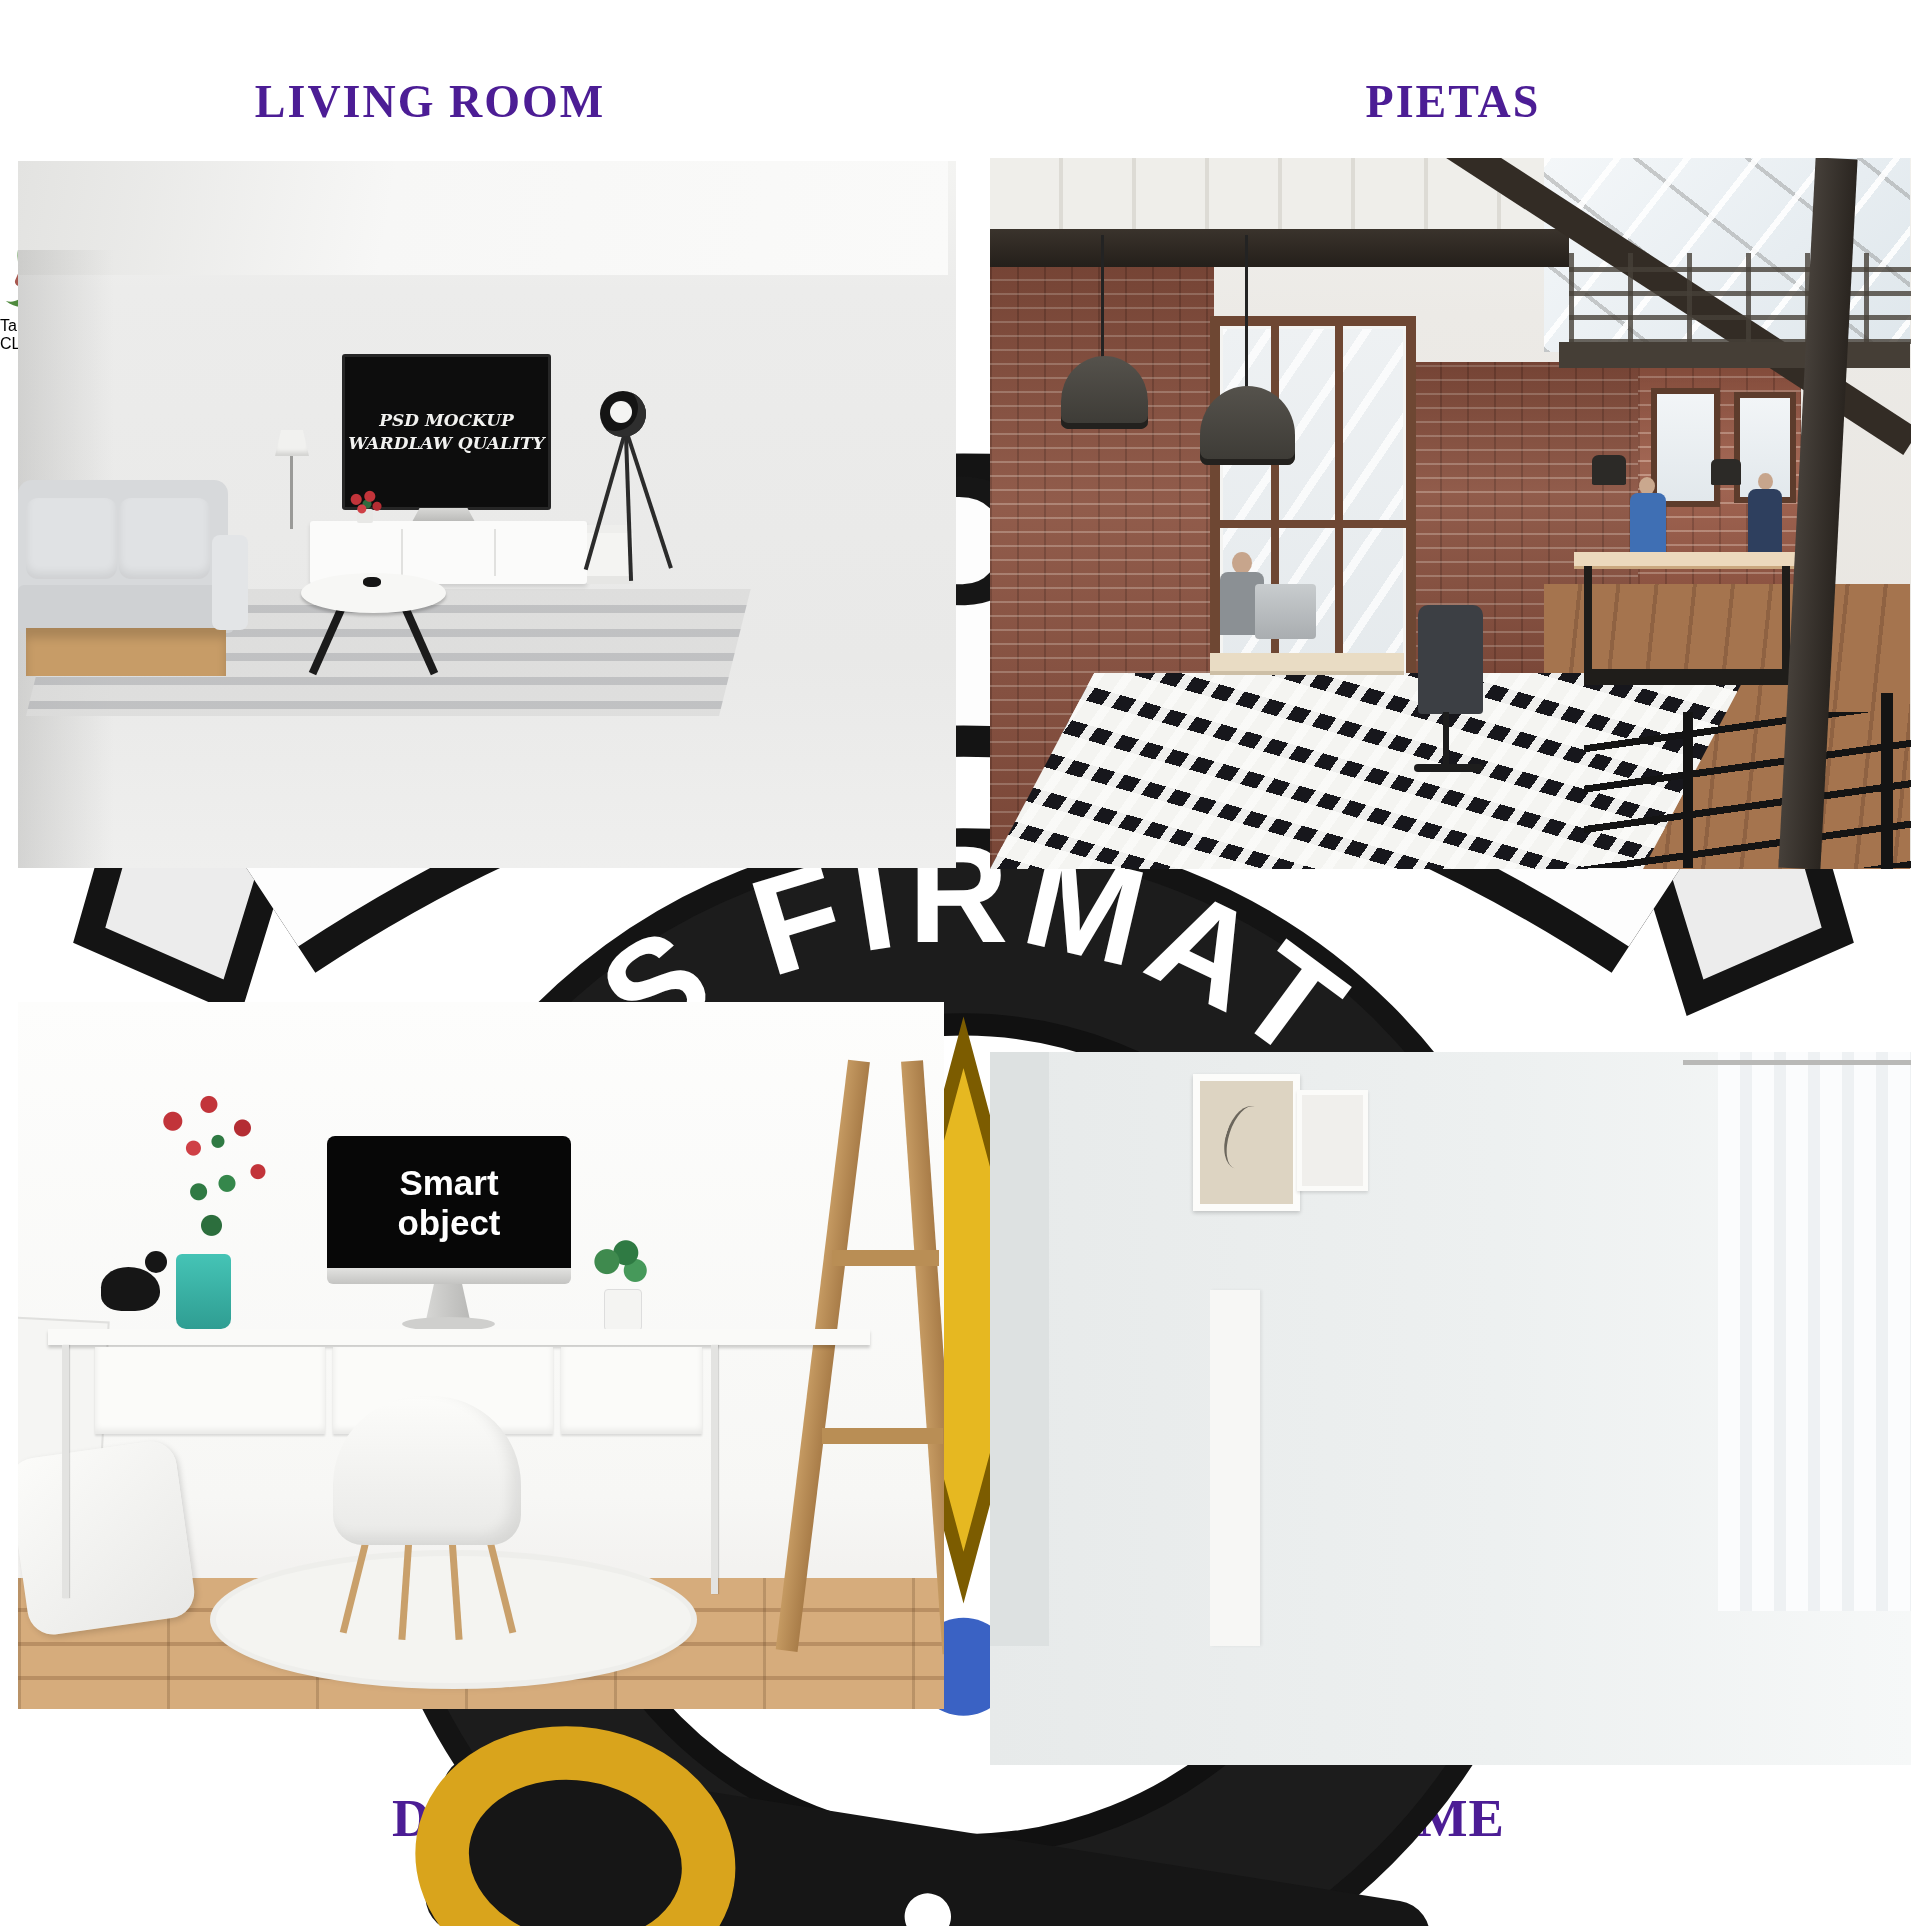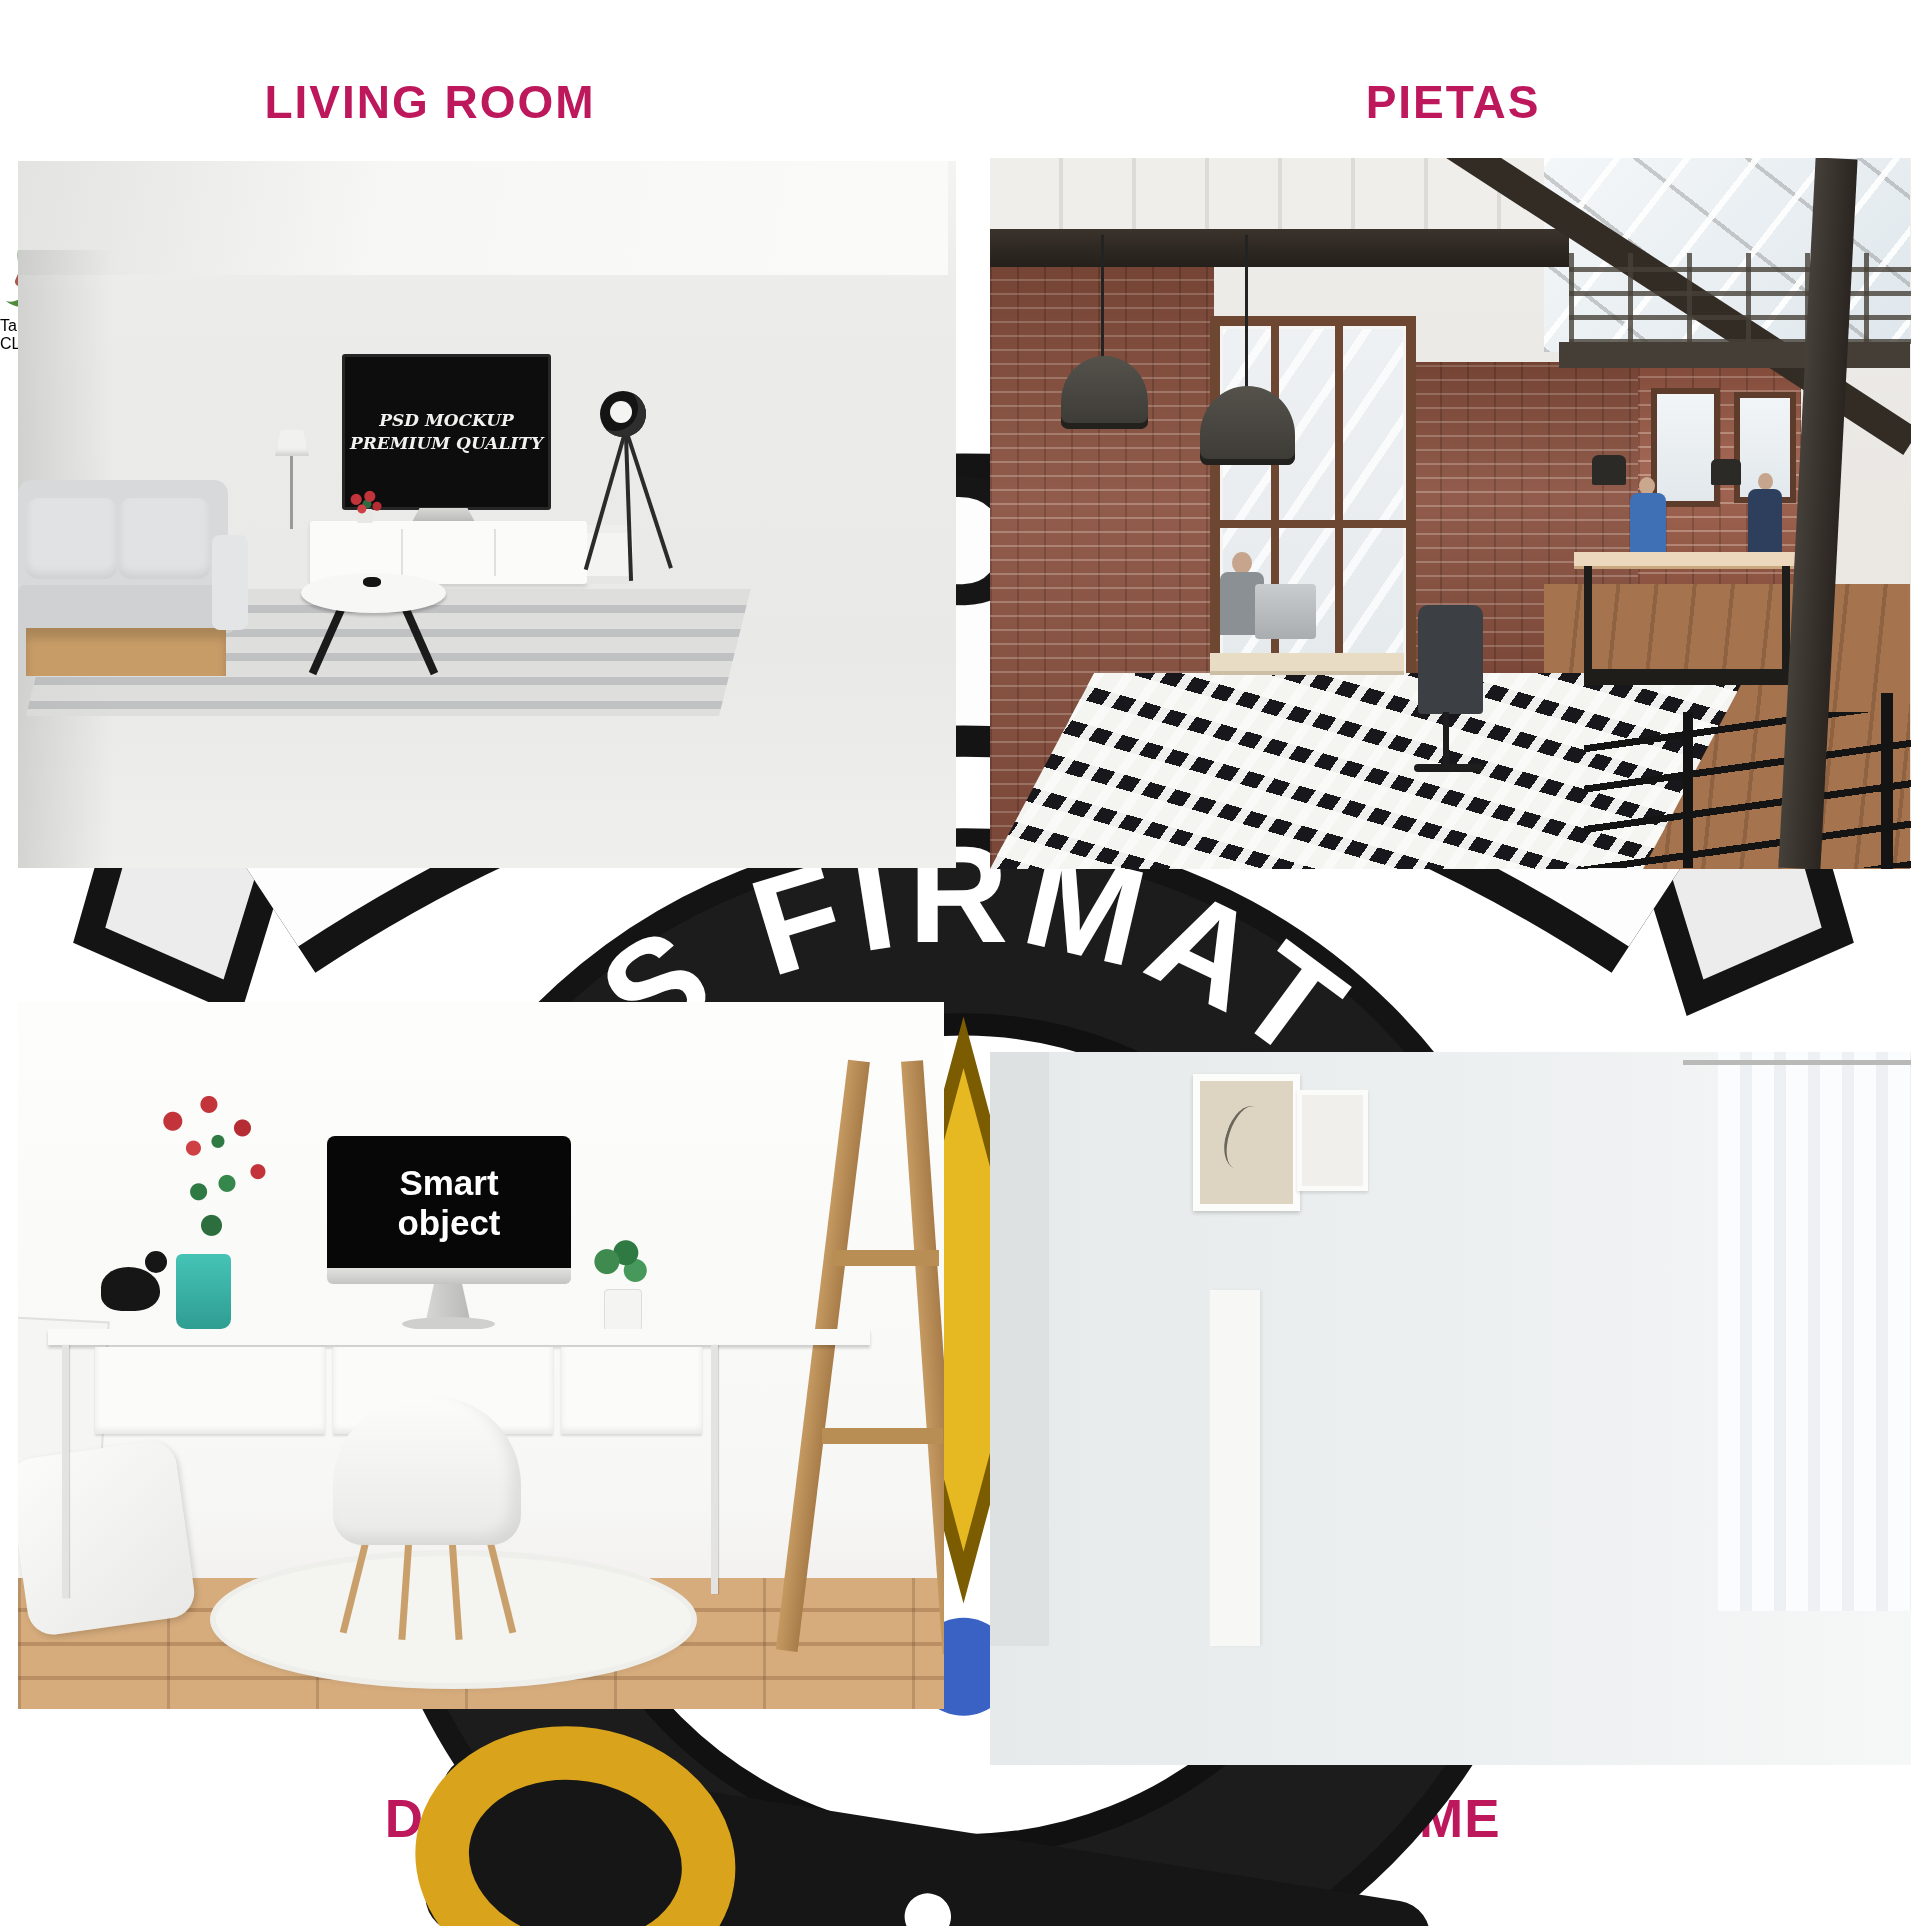--- a/index.html
+++ b/index.html
@@ -1,19 +1,19 @@
 <!DOCTYPE html>
 <html style="--tartan_base: #7d2b88; --tartan_blue: #454e96; --tartan_green: #2e6b42; --tartan_red: #c43157; --tartan_dark: #232347; --crest_gold: #e6b821; --logo_text: #9195ae; --label_text: #161616;"><head>
 <meta charset="utf-8">
 <style>
   html,body{margin:0;padding:0;background:#fff;}
   #canvas{position:relative;width:1927px;height:1927px;background:#fff;overflow:hidden;
           font-family:"Liberation Sans",sans-serif;}
   .abs{position:absolute;}
-  .label{position:absolute;transform:translateX(-50%);color:#be185d;font-weight:bold;white-space:nowrap;}
+  .label{position:absolute;transform:translateX(-50%);color:#4c1d95;font-weight:bold;white-space:nowrap;font-family:Liberation Serif, serif;}
   .label-top{font-size:46px;letter-spacing:2px;}
   .label-bottom{font-size:53px;letter-spacing:1px;}
 
   
   .photo{position:absolute;overflow:hidden;z-index:1;}
 
   
   #living{left:18px;top:161px;width:938px;height:707px;background:linear-gradient(180deg,#f4f4f2 0%,#ececeb 18%,#e9e9e8 70%,#efefee 100%);}
   .lr-ceiling{left:0;top:0;width:930px;height:114px;background:linear-gradient(100deg,#e3e3e1 0%,#f7f7f6 40%,#fafaf9 100%);}
   .lr-wallshade{left:0;top:89px;width:119px;height:618px;background:linear-gradient(90deg,rgba(160,160,158,.35),transparent 80%);}
@@ -224,21 +224,21 @@
     <div class="abs lr-couch-back"></div>
     <div class="lr-cushion" style="left:8px;top:337px;width:91px;height:81px;"></div>
     <div class="lr-cushion" style="left:101px;top:337px;width:91px;height:81px;"></div>
     <div class="abs lr-couch-seat"></div>
     <div class="abs lr-couch-base"></div>
     <div class="abs lr-couch-arm"></div>
     <div class="abs lr-lamp-shade"></div>
     <div class="abs lr-lamp-pole"></div>
     <div class="abs lr-tv">
       <div class="tvline">PSD MOCKUP</div>
-      <div class="tvline">PREMIUM QUALITY</div>
+      <div class="tvline">WARDLAW QUALITY</div>
     </div>
     <div class="abs lr-tv-foot"></div>
     <div class="abs lr-console">
       <div class="seam" style="left:91px;"></div>
       <div class="seam" style="left:184px;"></div>
     </div>
     <div class="abs lr-vase"></div>
     <div class="abs lr-flowers"></div>
     <div class="abs lr-shelf"></div>
     <div class="abs lr-spot-head"></div>

